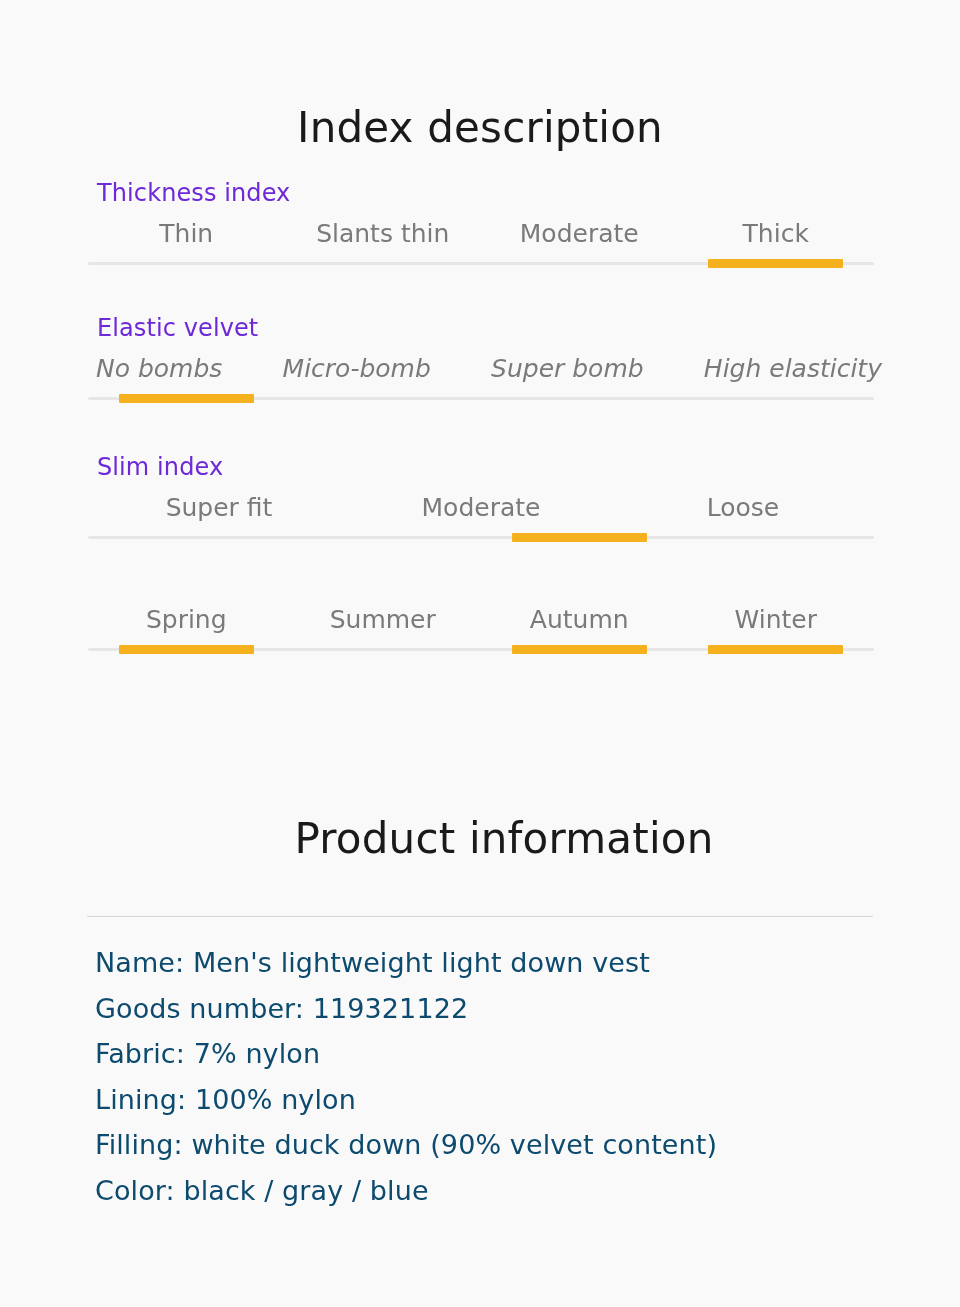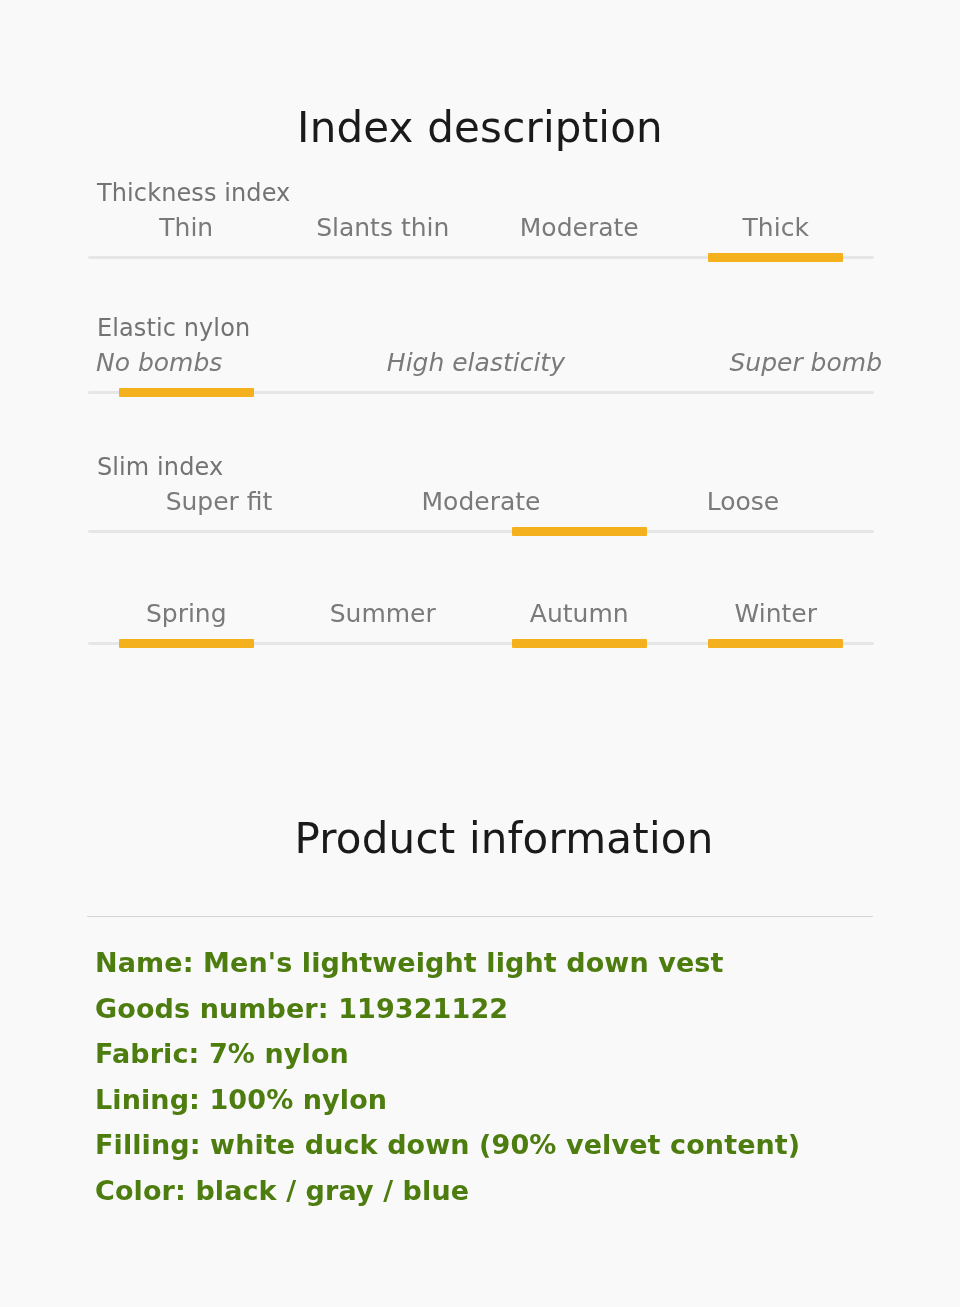--- a/index.html
+++ b/index.html
@@ -33,29 +33,30 @@
   #product-title { position: absolute; left: 0; right: 0; top: 783px; line-height: 56px; padding-left: 48px; }
 
   
   .index-block {
     position: absolute;
     left: 88px;
     width: 786px;
   }
   .index-label {
     font-size: 24px;
-    color: #737373;
+    color: #6d28d9;
     font-weight: 400;
     padding-left: 9px;
     line-height: 30px;
     letter-spacing: .1px;
   }
   .index-options {
     display: flex;
     width: 100%;
+    margin-top: 6px;
   }
   .index-options.even > .opt { flex: 1 1 0; text-align: center; }
   .index-options.tight { justify-content: space-between; padding: 0 8px; font-style: italic; }
   .opt {
     font-size: 25px;
     color: #7a7a7a;
     line-height: 40px;
     white-space: nowrap;
     font-weight: 400;
   }
@@ -85,23 +86,23 @@
     background: #d6d6d6;
   }
   #product-list {
     position: absolute;
     left: 95px;
     top: 940px;
     width: 800px;
   }
   .info-line {
     font-size: 27px;
-    color: #4d7c0f;
+    color: #0c4a6e;
     line-height: 45.5px;
-    font-weight: 700;
+    font-weight: 400;
     white-space: nowrap;
     letter-spacing: .1px;
   }
 </style>
 </head>
 <body>
 
 <div class="page">
 
   <h1 class="section-title" id="index-title">Index description</h1>
@@ -113,25 +114,26 @@
           <div class="opt">Thin</div>
           <div class="opt">Slants thin</div>
           <div class="opt">Moderate</div>
           <div class="opt">Thick</div>
         </div>
         <div class="track">
           <div class="fill" style="background: rgb(245, 176, 30); left: 620px; width: 135px;"></div>
         </div>
       </div>
       <div class="index-block" style="top: 313px;">
-        <div class="index-label">Elastic nylon</div>
+        <div class="index-label">Elastic velvet</div>
         <div class="index-options tight">
           <div class="opt">No bombs</div>
+          <div class="opt">Micro-bomb</div>
+          <div class="opt">Super bomb</div>
           <div class="opt">High elasticity</div>
-          <div class="opt">Super bomb</div>
         </div>
         <div class="track">
           <div class="fill" style="background: rgb(245, 176, 30); left: 31px; width: 135px;"></div>
         </div>
       </div>
       <div class="index-block" style="top: 452px;">
         <div class="index-label">Slim index</div>
         <div class="index-options even">
           <div class="opt">Super fit</div>
           <div class="opt">Moderate</div>

